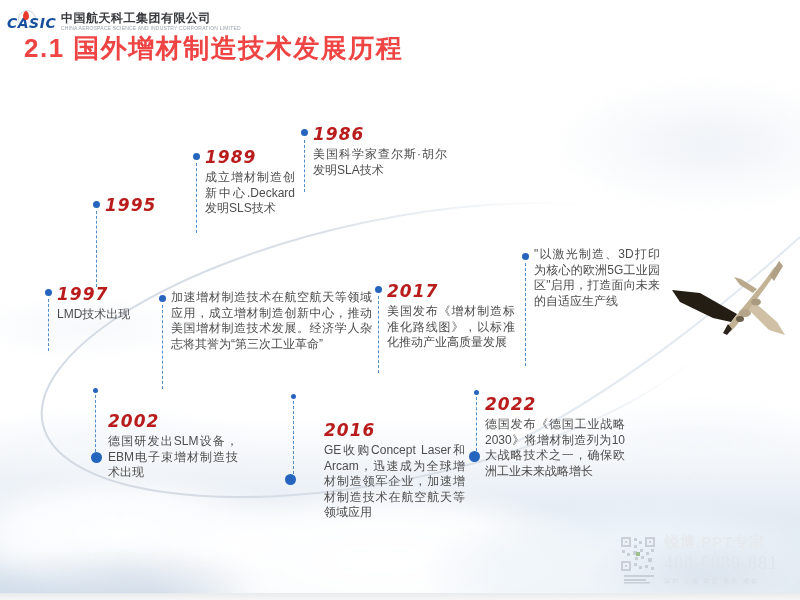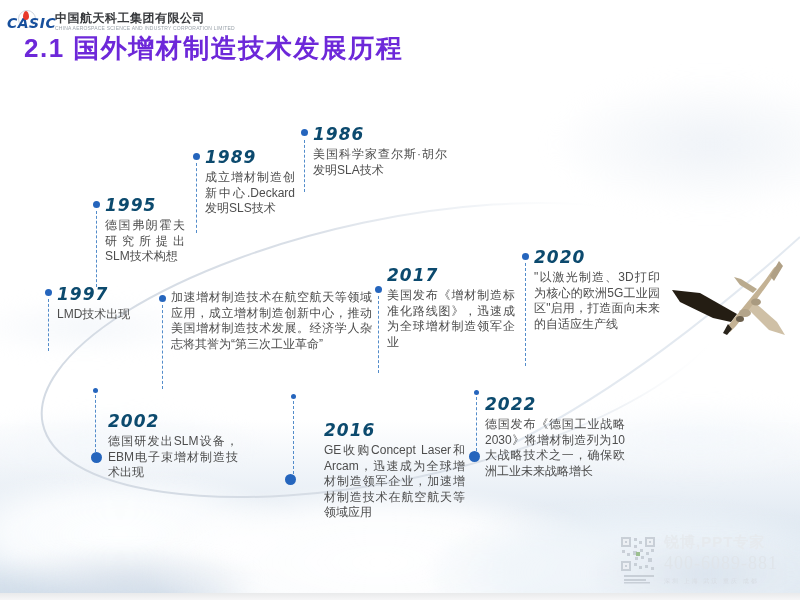--- a/index.html
+++ b/index.html
@@ -26,37 +26,37 @@
   
   .deco{position:absolute;left:0;top:0;}
 
   
   .logo{position:absolute;left:7px;top:9px;display:flex;align-items:center;}
   .logo-mark{position:relative;width:48px;height:24px;}
   .casic-ring{position:absolute;left:11px;top:1px;width:16px;height:16px;border:1px solid #c3cbd4;border-radius:50%;opacity:.8;}
   .casic-text{position:absolute;left:0;top:6px;font:italic 800 14px "DejaVu Sans",sans-serif;color:#174f9c;letter-spacing:.5px;}
   .casic-flame{position:absolute;left:16px;top:2px;width:6px;height:9px;background:#e8392b;
                border-radius:50% 50% 50% 50% / 62% 62% 38% 38%;}
-  .logo-names{}
+  .logo-names{margin-left:6px;}
   .logo-cn{font-size:12px;font-weight:bold;color:#37393c;letter-spacing:.5px;line-height:14px;}
   .logo-en{font-size:5px;color:#9ba3ab;letter-spacing:.2px;line-height:6px;}
-  .page-title{position:absolute;left:24px;top:31px;font-size:26px;font-weight:800;color:#6d28d9;letter-spacing:1.5px;}
+  .page-title{position:absolute;left:24px;top:31px;font-size:26px;font-weight:800;color:#ef4444;letter-spacing:1.5px;}
 
   
   .event{position:absolute;}
-  .event .year{font:italic 800 17px "DejaVu Sans",sans-serif;color:#0c4a6e;letter-spacing:1px;margin-bottom:3px;}
+  .event .year{font:italic 800 17px "DejaVu Sans",sans-serif;color:#b91c1c;letter-spacing:1px;margin-bottom:3px;}
   .event .body{font-size:12px;line-height:1.3;color:#4d4d4d;text-align:justify;}
   .ev-1986{left:313px;top:124px;width:134px;}
   .ev-1989{left:205px;top:147px;width:90px;}
   .ev-1995{left:105px;top:195px;width:80px;}
   .ev-1997{left:57px;top:284px;width:120px;}
   .ev-2002{left:108px;top:411px;width:130px;}
   .ev-2012{left:171px;top:290px;width:201px;}
   .ev-2016{left:299px;top:420px;width:141px;margin-left:25px;}
-  .ev-2017{left:387px;top:265px;width:128px;}
+  .ev-2017{left:387px;top:281px;width:128px;}
   .ev-2018{left:485px;top:394px;width:140px;}
   .ev-2020{left:534px;top:247px;width:126px;}
 
   .dot,.dot-sm,.dot-lg{position:absolute;border-radius:50%;background:#2565bd;}
   .dot{width:7px;height:7px;}
   .dot-sm{width:5px;height:5px;}
   .dot-lg{width:11px;height:11px;}
   .dot-1986{left:301px;top:129px;} .dot-1989{left:193px;top:153px;}
   .dot-1995{left:93px;top:201px;}  .dot-1997{left:45px;top:289px;}
   .dot-2012{left:159px;top:295px;} .dot-2017{left:375px;top:286px;}
@@ -165,47 +165,45 @@
   <div class="event ev-1986">
     <div class="year">1986</div>
     <div class="body">美国科学家查尔斯·胡尔发明SLA技术</div>
   </div>
   <div class="event ev-1989">
     <div class="year">1989</div>
     <div class="body">成立增材制造创新中心.Deckard发明SLS技术</div>
   </div>
   <div class="event ev-1995">
     <div class="year">1995</div>
-    <div class="body">德国弗朗霍夫研究所提出SLM技术构想</div>
   </div>
   <div class="event ev-1997">
     <div class="year">1997</div>
     <div class="body">LMD技术出现</div>
   </div>
   <div class="event ev-2002">
     <div class="year">2002</div>
     <div class="body">德国研发出SLM设备，EBM电子束增材制造技术出现</div>
   </div>
   <div class="event ev-2012">
     <div class="body">加速增材制造技术在航空航天等领域应用，成立增材制造创新中心，推动美国增材制造技术发展。经济学人杂志将其誉为“第三次工业革命”</div>
   </div>
   <div class="event ev-2016">
     <div class="year">2016</div>
     <div class="body">GE收购Concept Laser和Arcam，迅速成为全球增材制造领军企业，加速增材制造技术在航空航天等领域应用</div>
   </div>
   <div class="event ev-2017">
     <div class="year">2017</div>
-    <div class="body">美国发布《增材制造标准化路线图》，迅速成为全球增材制造领军企业</div>
+    <div class="body">美国发布《增材制造标准化路线图》，以标准化推动产业高质量发展</div>
   </div>
   <div class="event ev-2018">
     <div class="year">2022</div>
     <div class="body">德国发布《德国工业战略2030》将增材制造列为10大战略技术之一，确保欧洲工业未来战略增长</div>
   </div>
   <div class="event ev-2020">
-    <div class="year">2020</div>
     <div class="body">"以激光制造、3D打印为核心的欧洲5G工业园区"启用，打造面向未来的自适应生产线</div>
   </div>
 
   <svg class="wm-qr" width="36" height="48" viewBox="0 0 36 48" opacity="0.85">
     <g fill="#c3cad2">
       <rect x="0" y="0" width="10" height="10"></rect>
         <rect x="24" y="0" width="10" height="10"></rect>
         <rect x="0" y="24" width="10" height="10"></rect>
       <rect x="2" y="2" width="6" height="6" fill="#edf0f4"></rect>
         <rect x="26" y="2" width="6" height="6" fill="#edf0f4"></rect>

